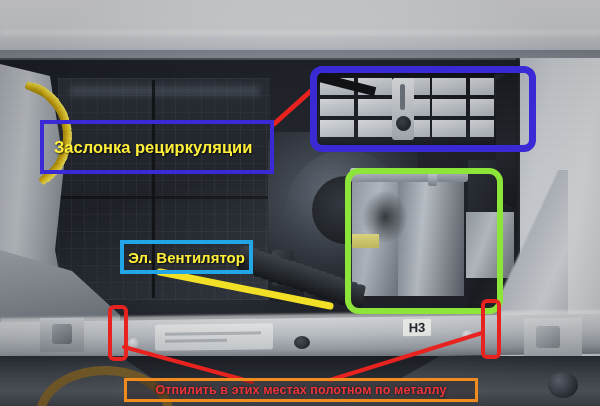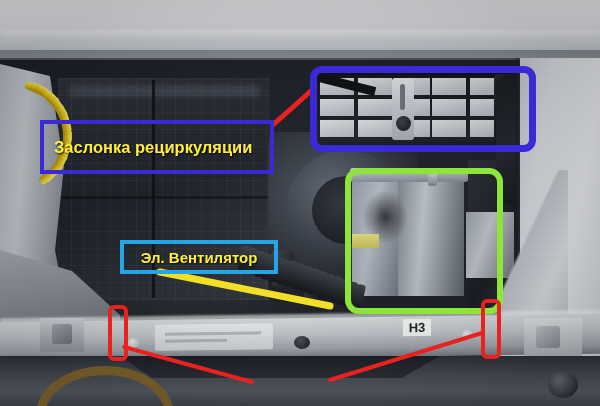--- a/index.html
+++ b/index.html
@@ -168,21 +168,21 @@
     border:4px solid #e8231f;border-radius:6px;}
   #box-red-r{left:481px;top:299px;width:20px;height:60px;
     border:4px solid #e8231f;border-radius:6px;}
 
   #label-blue{left:40px;top:120px;width:234px;height:54px;
     border:4px solid #3a2ad6;display:flex;flex-direction:column;justify-content:center;
     padding-left:10px;box-sizing:border-box;}
   #label-blue span{color:#ffef3a;font-size:16.5px;font-weight:bold;line-height:1.12;
     text-shadow:1px 1px 2px rgba(0,0,0,.85);white-space:nowrap;}
 
-  #label-cyan{left:120px;top:240px;width:158px;height:34px;
+  #label-cyan{left:120px;top:240px;width:133px;height:34px;
     border:4px solid #23a6e8;display:flex;align-items:center;justify-content:center;
     box-sizing:border-box;}
   #label-cyan span{color:#ffef3a;font-size:15px;font-weight:bold;
     text-shadow:1px 1px 2px rgba(0,0,0,.85);white-space:nowrap;}
 
   #label-orange{left:124px;top:378px;width:354px;height:24px;
     border:3px solid #f08c1e;background:rgba(40,30,28,.34);
     display:flex;align-items:center;justify-content:center;box-sizing:border-box;}
   #label-orange span{color:#f0343c;font-size:12.5px;font-weight:bold;
     text-shadow:0 0 3px rgba(0,0,0,.8);white-space:nowrap;letter-spacing:.1px;}
@@ -341,18 +341,21 @@
   <div class="box" id="box-red-r"></div>
 
   <div class="box" id="label-blue">
     <span>Заслонка рециркуляции</span>
   </div>
 
   <div class="box" id="label-cyan">
     <span>Эл. Вентилятор</span>
   </div>
 
+  <div class="box" id="label-orange">
+    <span>Отпилить в этих местах полотном по металлу</span>
+  </div>
 
   <div class="box" id="h3-tag">
     <span>H3</span>
   </div>
 
 </div>
 
 </body></html>

